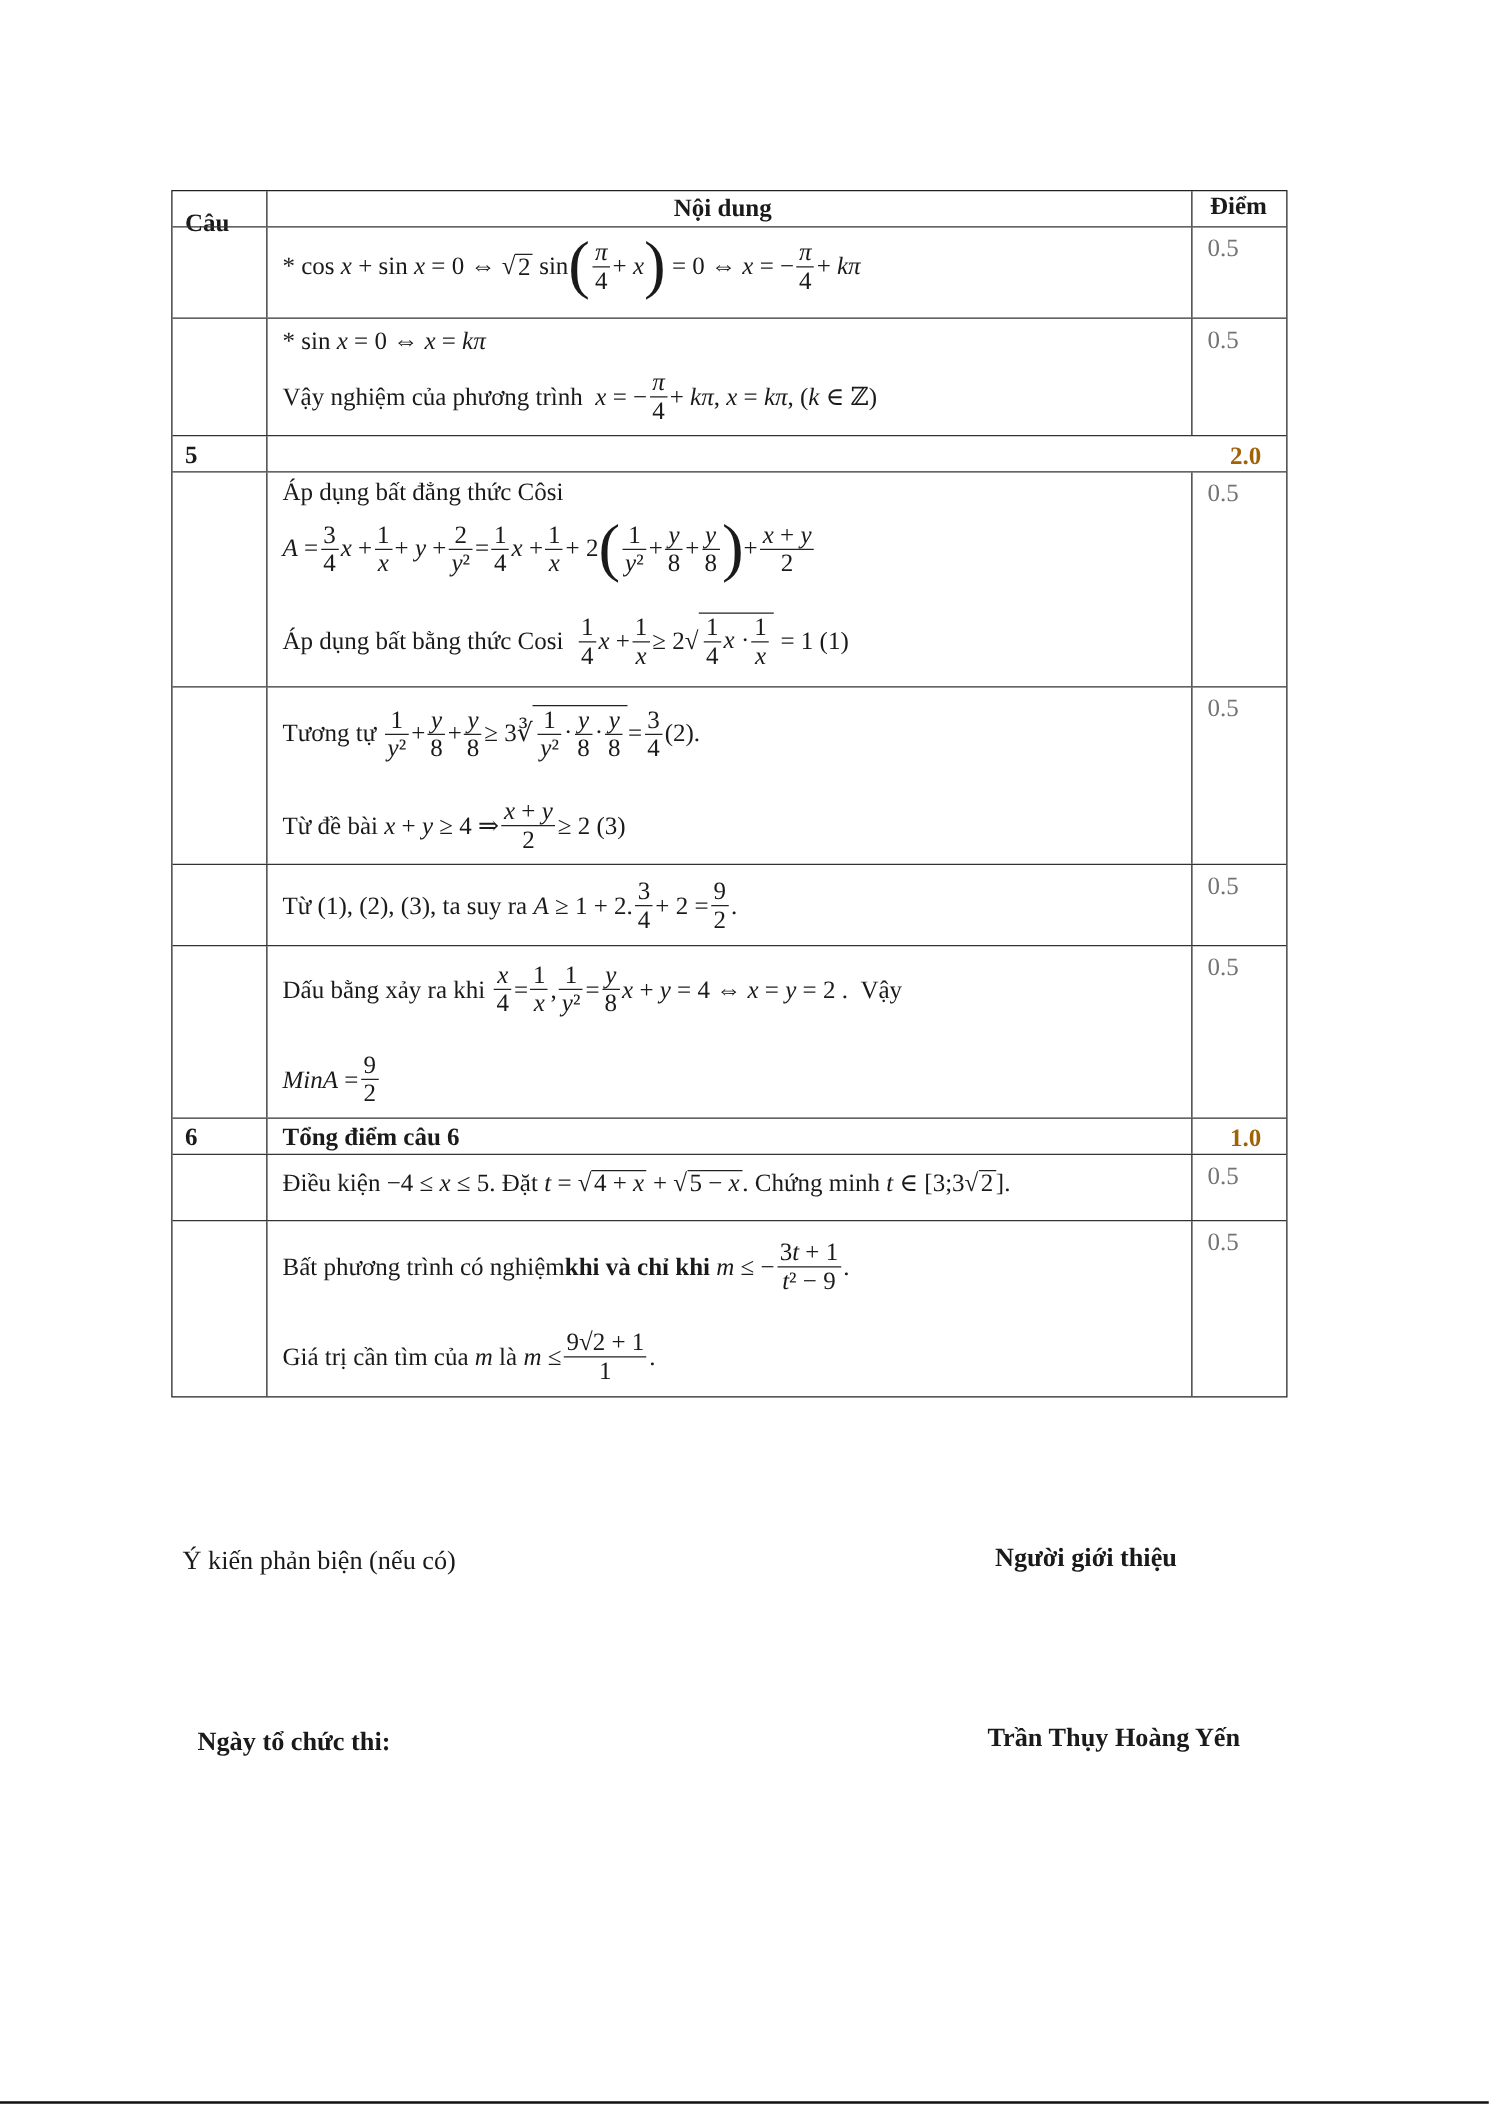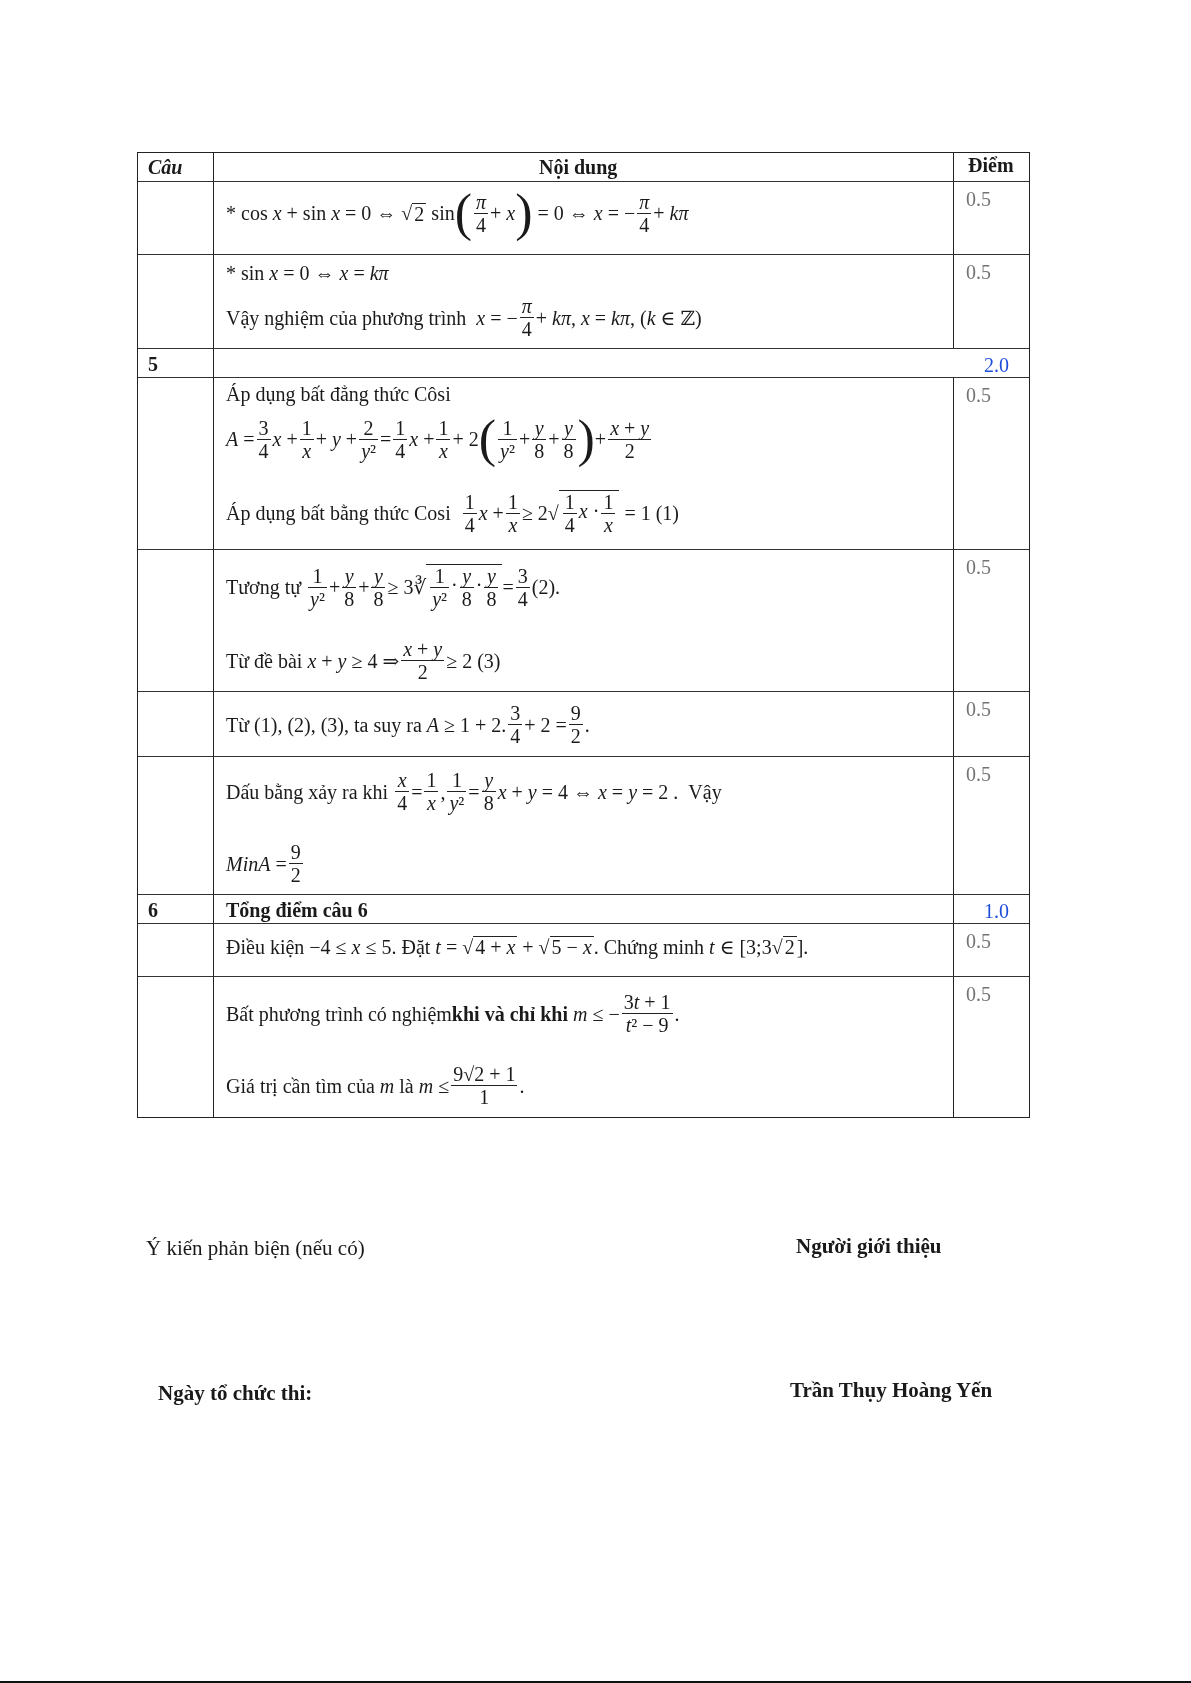--- a/index.html
+++ b/index.html
@@ -9,42 +9,42 @@
   .tbl { position:absolute; left:137px; top:152px; width:893px; border:1.5px solid #222; box-sizing:border-box; }
   .row { position:absolute; left:0; width:100%; box-sizing:border-box; }
   .cell { position:absolute; top:0; bottom:0; box-sizing:border-box; }
   .c1 { left:0; width:76px; border-right:1.5px solid #222; }
   .c2 { left:76px; width:740px; border-right:1.5px solid #222; }
   .c3 { left:816px; right:0; }
   .hline { border-top:1.5px solid #333; }
   .hdr { font-weight:bold; font-size:20px; }
   .txt { position:absolute; font-size:20px; white-space:nowrap; line-height:1; }
   .score { position:absolute; left:12px; top:6px; font-size:20px; color:#737373; }
-  .score.bold { font-weight:normal; color:#1d4ed8; left:30px; top:5px; }
+  .score.bold { font-weight:bold; color:#a16207; left:30px; top:5px; }
   .math { font-style:italic; font-family:"Liberation Serif", serif; }
   .frac { display:inline-block; vertical-align:middle; text-align:center; margin:0 2px; font-style:normal; }
   .frac .num { display:block; border-bottom:1px solid #222; padding:0 2px; line-height:1.1; }
   .frac .den { display:block; padding:0 2px; line-height:1.1; }
   .frac i { font-style:italic; }
   .sqrt { display:inline-block; border-top:1px solid #222; padding:0 2px; }
   .paren { font-size:52px; vertical-align:middle; font-weight:100; line-height:0.9; }
   .flow { display:flex; align-items:center; gap:0; }
   .foot { position:absolute; font-size:21px; }
   .b { font-weight:bold; }
 </style>
 </head>
 <body>
 
 <div class="page">
 
   <div class="tbl" style="height:966px;">
 
     <div class="row" style="top:0; height:28px;">
       <div class="cell c1">
-          <span class="txt hdr" style="left:10px;top:4px;font-style:italic;">Câu</span>
+          <span class="txt hdr" style="left:10px;top:16px;">Câu</span>
         </div>
       <div class="cell c2">
           <span class="txt hdr" style="left:325px;top:4px;">Nội dung</span>
         </div>
       <div class="cell c3">
           <span class="txt hdr" style="left:14px;top:2px;">Điểm</span>
         </div>
     </div>
 
     <div class="row hline" style="top:28px; height:73px;">

